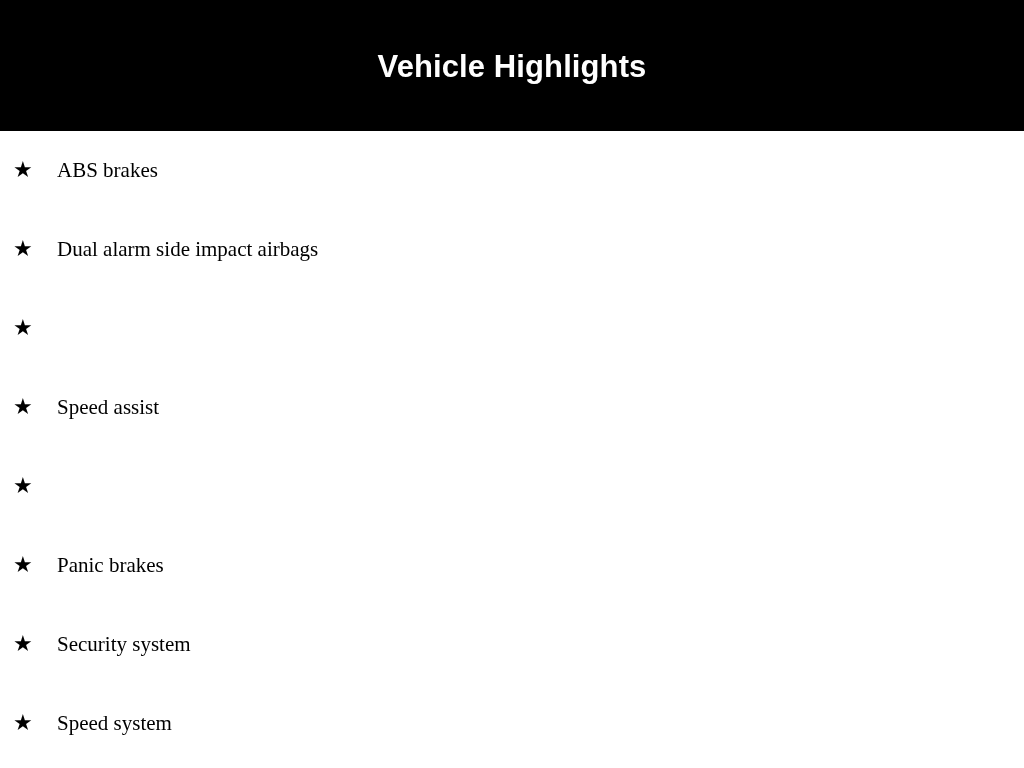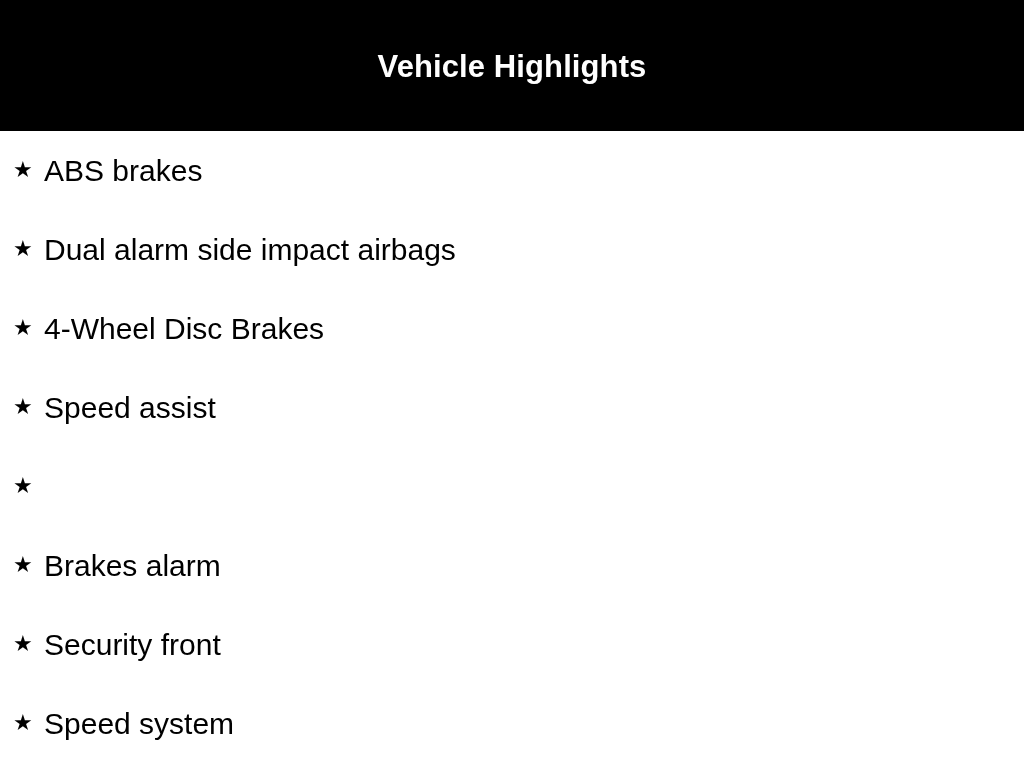--- a/index.html
+++ b/index.html
@@ -76,23 +76,23 @@
     font-family: "DejaVu Sans", sans-serif;
     font-size: 22px;
     line-height: 1;
     color: #000000;
     text-align: left;
     margin-top: -2px;
   }
 
   .feature-label {
     display: inline-block;
-    margin-left: 13px;
-    font-family: Liberation Sans, sans-serif;
-    font-size: 30px;
+    margin-left: 26px;
+    font-family: Liberation Serif, serif;
+    font-size: 21px;
     font-weight: normal;
     line-height: 1;
     color: #000000;
     white-space: nowrap;
   }
 </style>
 </head>
 <body>
 
 <div class="slide">
@@ -108,40 +108,39 @@
       <span class="feature-label">ABS brakes</span>
     </li>
 
     <li class="feature-item">
       <span class="bullet-star">★</span>
       <span class="feature-label">Dual alarm side impact airbags</span>
     </li>
 
     <li class="feature-item">
       <span class="bullet-star">★</span>
-      <span class="feature-label">4-Wheel Disc Brakes</span>
     </li>
 
     <li class="feature-item">
       <span class="bullet-star">★</span>
       <span class="feature-label">Speed assist</span>
     </li>
 
     <li class="feature-item">
       <span class="bullet-star">★</span>
     </li>
 
     <li class="feature-item">
       <span class="bullet-star">★</span>
-      <span class="feature-label">Brakes alarm</span>
+      <span class="feature-label">Panic brakes</span>
     </li>
 
     <li class="feature-item">
       <span class="bullet-star">★</span>
-      <span class="feature-label">Security front</span>
+      <span class="feature-label">Security system</span>
     </li>
 
     <li class="feature-item">
       <span class="bullet-star">★</span>
       <span class="feature-label">Speed system</span>
     </li>
 
   </ul>
 
 </div>

